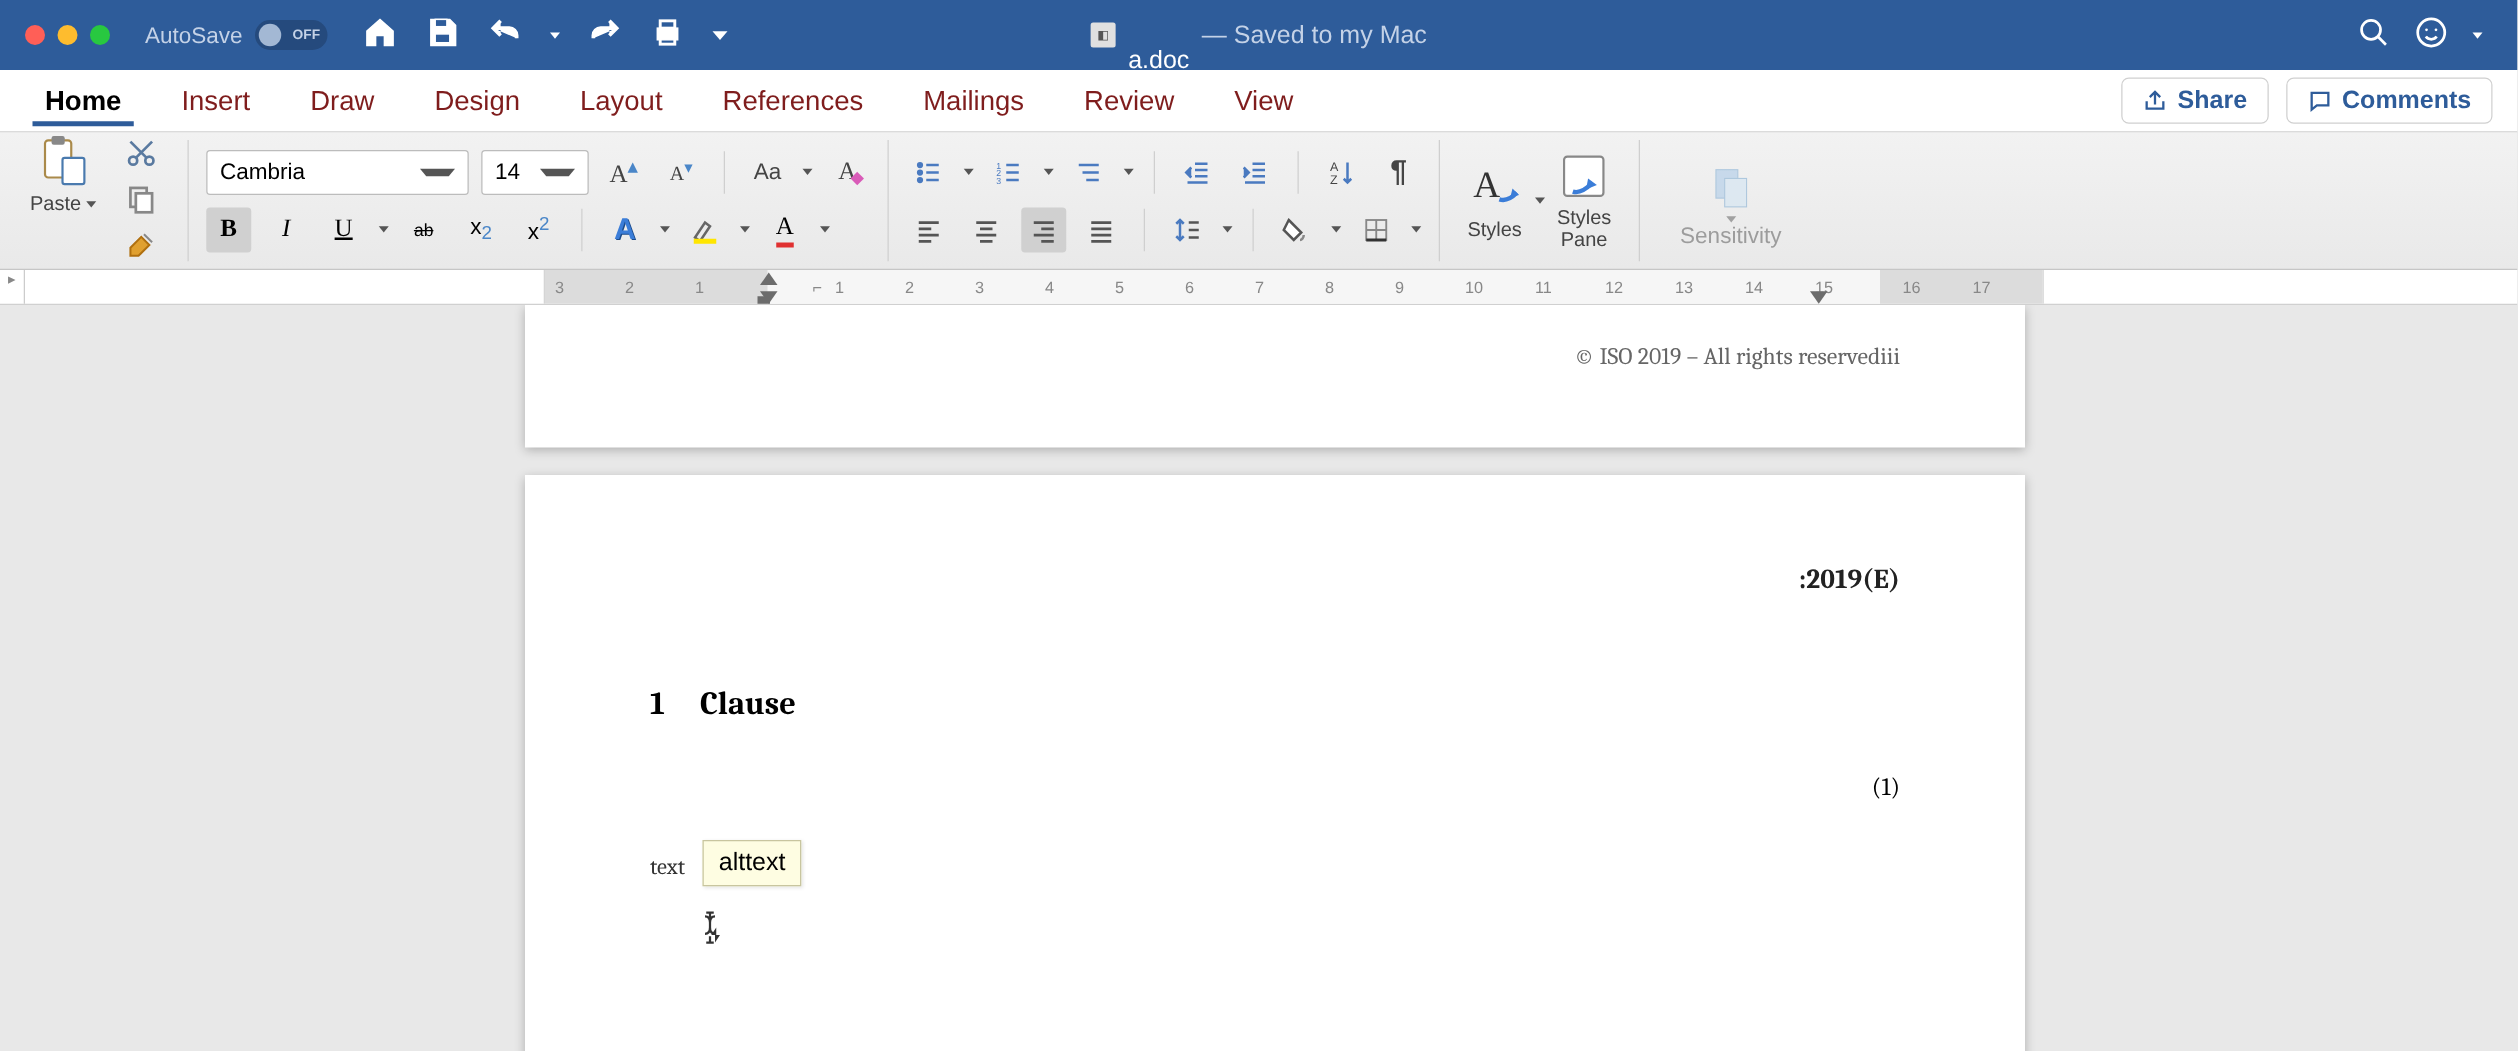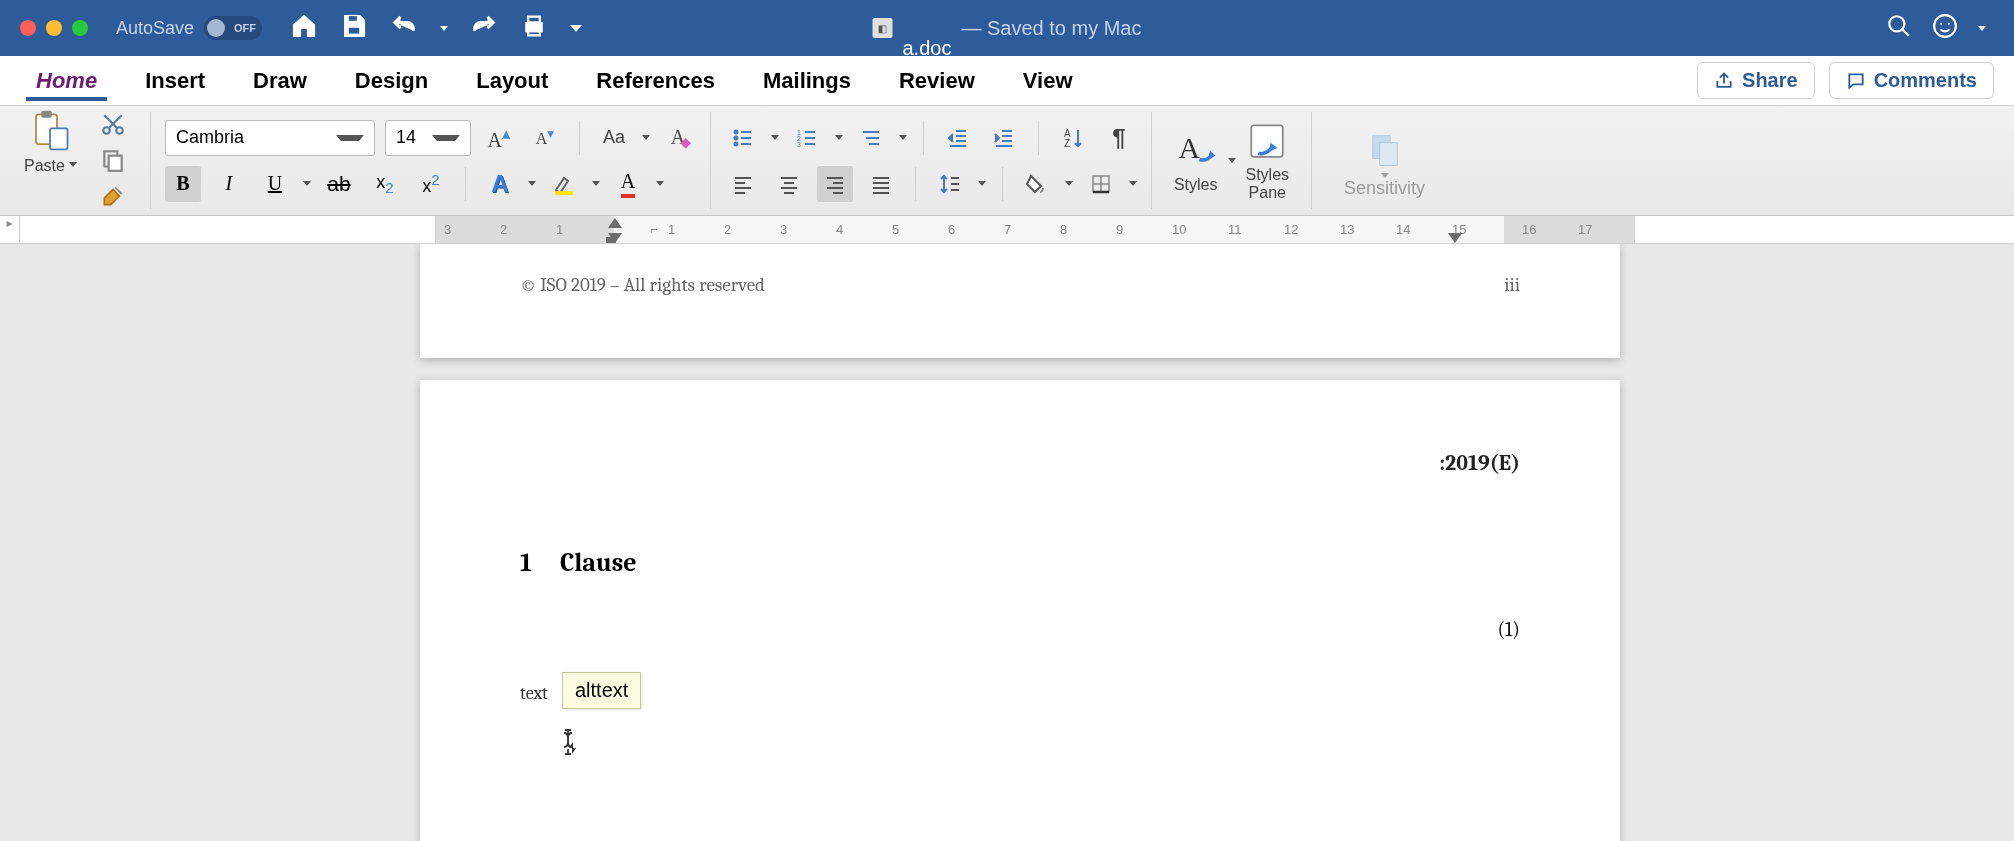--- a/index.html
+++ b/index.html
@@ -64,28 +64,27 @@
     height: 50px;
     background: #fff;
     display: flex;
     align-items: center;
     padding-left: 12px;
     border-bottom: 1px solid #d0d0d0;
   }
   .tab {
     padding: 0 24px;
     font-size: 22px;
-    color: #000000;
+    color: #7f1d1d;
     height: 100%;
     display: flex;
     align-items: center;
     cursor: pointer;
-    font-weight: bold;
-  }
-  .tab.active { font-weight: 700; color: #701a75; position: relative; font-style: italic; }
+  }
+  .tab.active { font-weight: 700; color: #000000; position: relative; }
   .tab.active::after {
     content:""; position:absolute; bottom:4px; left:14px; right:14px;
     height:4px; background:#2e5c9a;
   }
   .tabs-right { margin-left:auto; display:flex; gap:14px; padding-right:20px;}
   .pillbtn {
     border:1px solid #d0d0d0; border-radius:6px; padding:6px 16px;
     font-size:20px; color:#2e5c9a; font-weight:600;
     display:flex; align-items:center; gap:8px; background:#fff;
   }
@@ -142,21 +141,21 @@
   .doc-area {
     position:absolute; top:244px; left:0; right:0; bottom:0;
     background:#e8e8e8; overflow:hidden;
   }
   .page {
     position:absolute; width:1200px; background:#fff;
     left:420px;
     box-shadow: 0 2px 8px rgba(0,0,0,.25);
   }
   .page1 { top:0; height:114px; padding:30px 100px 0; }
-  .page1-foot { display:flex; justify-content:space-between; font-family:"Cambria", Georgia, serif; font-size:19px; color:#666;}
+  .page1-foot { display:flex; justify-content:flex-end; font-family:"Cambria", Georgia, serif; font-size:19px; color:#666;}
   .page2 { top:136px; height:470px; padding:70px 100px 0;}
   .page2-head { text-align:right; font-family:"Cambria", Georgia, serif; font-weight:700; font-size:22px; color:#222;}
   .heading1 { font-family:"Cambria", Georgia, serif; font-size:26px; font-weight:700; margin-top:72px; display:flex; gap:28px;}
   .eq-row { display:flex; justify-content:flex-end; margin-top:40px; font-family:"Cambria",Georgia,serif; font-size:20px;}
   .tooltip {
     position:absolute; top:292px; left:142px;
     background:#fefde2; border:1px solid #c8c59f;
     padding:6px 12px; font-size:20px; font-family:-apple-system,sans-serif;
     box-shadow:1px 1px 3px rgba(0,0,0,.1);
   }
@@ -326,21 +325,21 @@
           <span style="font-weight:900;font-size:20px;font-family:serif">B</span>
         </div>
       <div class="ico-btn">
           <span style="font-style:italic;font-size:20px;font-family:serif">I</span>
         </div>
       <div class="ico-btn">
           <span style="text-decoration:underline;font-size:20px;font-family:serif">U</span>
         </div>
       <span class="small-caret"></span>
       <div class="ico-btn">
-          <span style="text-decoration:line-through;font-size:21px">ab</span>
+          <span style="text-decoration:line-through;font-size:14px">ab</span>
         </div>
       <div class="ico-btn">
           <span style="font-size:18px">x<sub style="color:#4a86c8">2</sub></span>
         </div>
       <div class="ico-btn">
           <span style="font-size:18px">x<sup style="color:#4a86c8">2</sup></span>
         </div>
       <div style="width:1px;height:34px;background:#cfcfcf;margin:0 6px"></div>
       <div class="ico-btn">
           <span style="font-size:24px;font-weight:700;color:#3b7dd8;text-shadow:1px 1px 0 #1a4a8a">A</span>

